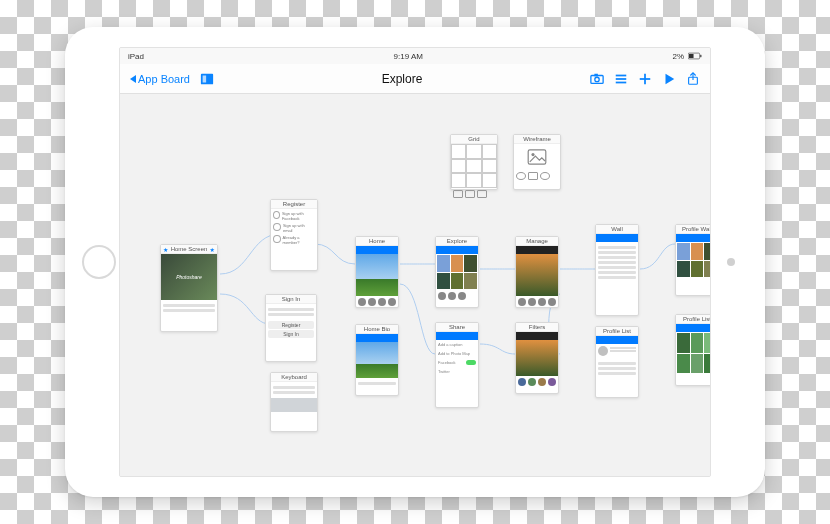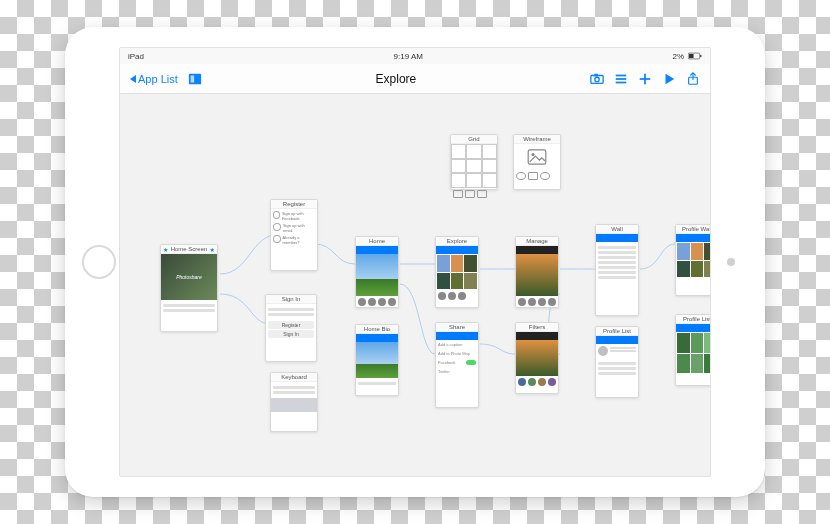--- a/index.html
+++ b/index.html
@@ -111,21 +111,21 @@
         <svg class="icon" viewBox="0 0 24 12">
             <rect x="0" y="1" width="20" height="10" rx="2" fill="none" stroke="#333" stroke-width="1"></rect>
             <rect x="1.5" y="2.5" width="8" height="7" fill="#333"></rect>
             <rect x="21" y="4" width="2" height="4" fill="#333"></rect>
           </svg>
       </span>
     </div>
 
     <div class="navbar">
       <div class="left">
-        <span><span class="chev"></span><span>App List</span></span>
+        <span><span class="chev"></span><span>App Board</span></span>
         <svg class="icon" viewBox="0 0 16 16">
             <rect x="1" y="2" width="14" height="12" rx="1" fill="#0a84ff"></rect>
             <rect x="3" y="4" width="4" height="8" fill="#fff" opacity=".7"></rect>
           </svg>
       </div>
       <div class="title">Explore</div>
       <div class="right">
         <svg class="icon" viewBox="0 0 16 16">
             <rect x="1" y="4" width="14" height="9" rx="1" fill="none" stroke="#0a84ff" stroke-width="1.5"></rect>
             <circle cx="8" cy="8.5" r="2.5" fill="none" stroke="#0a84ff" stroke-width="1.5"></circle>

